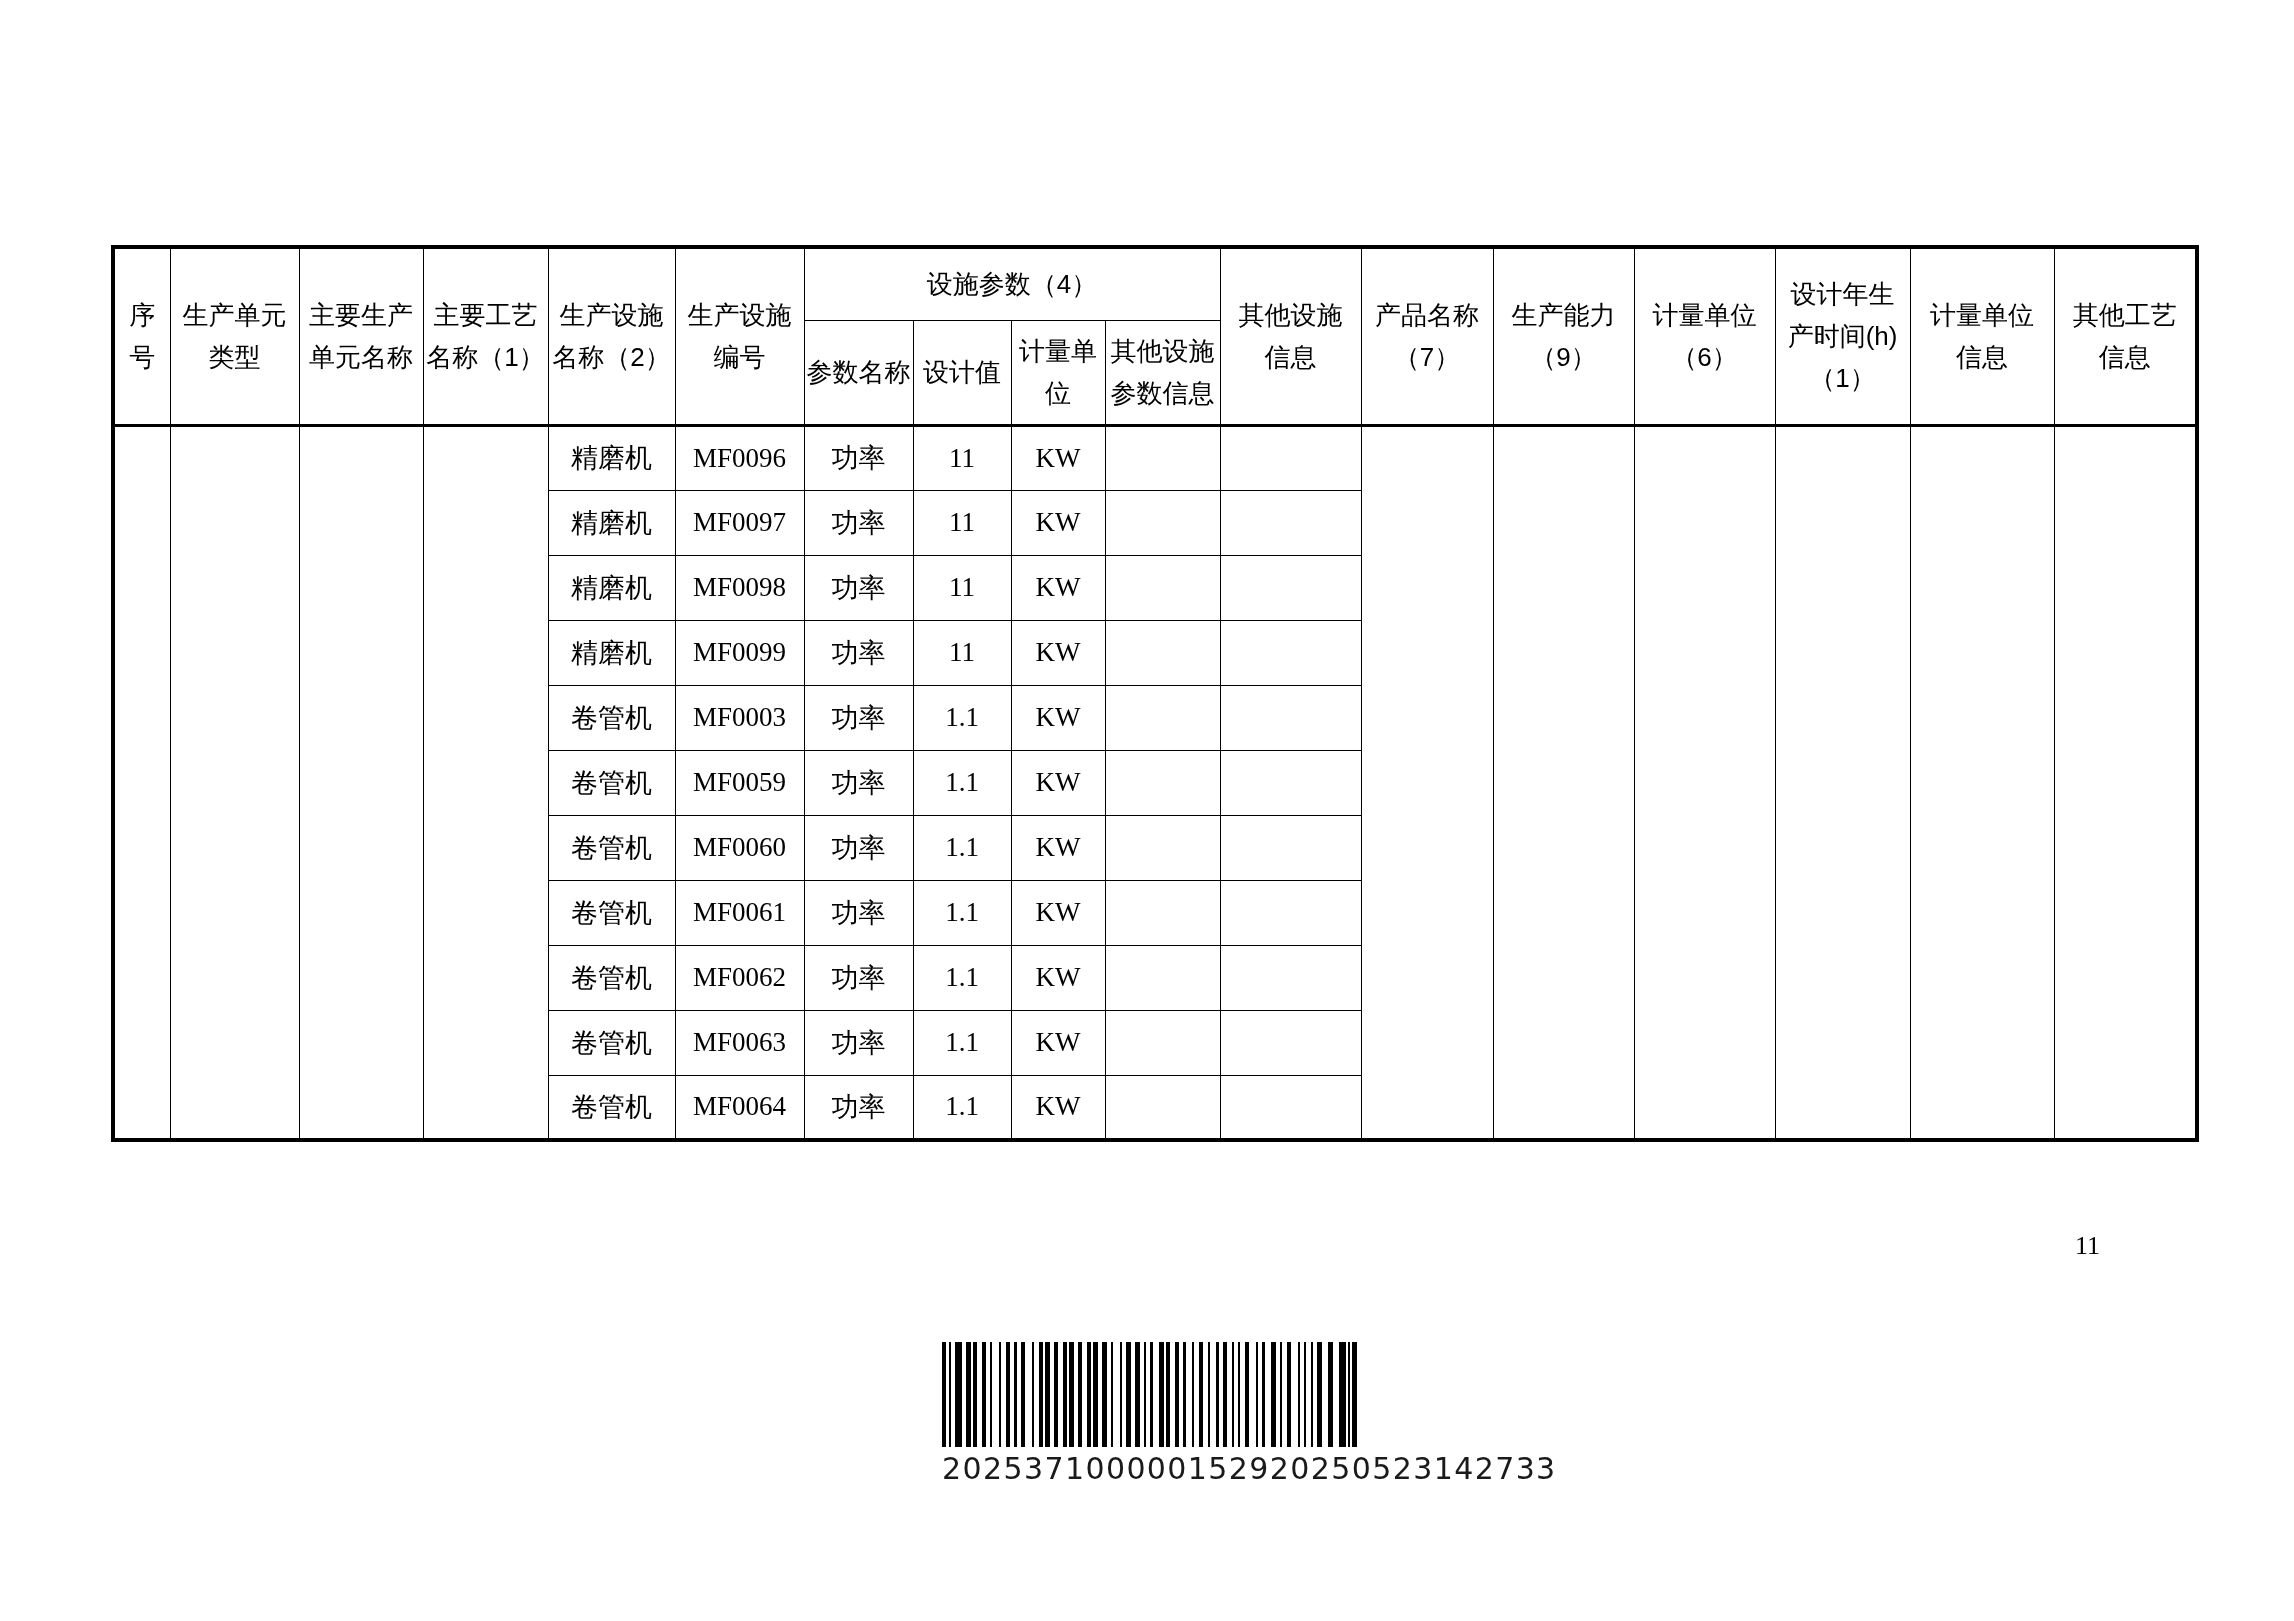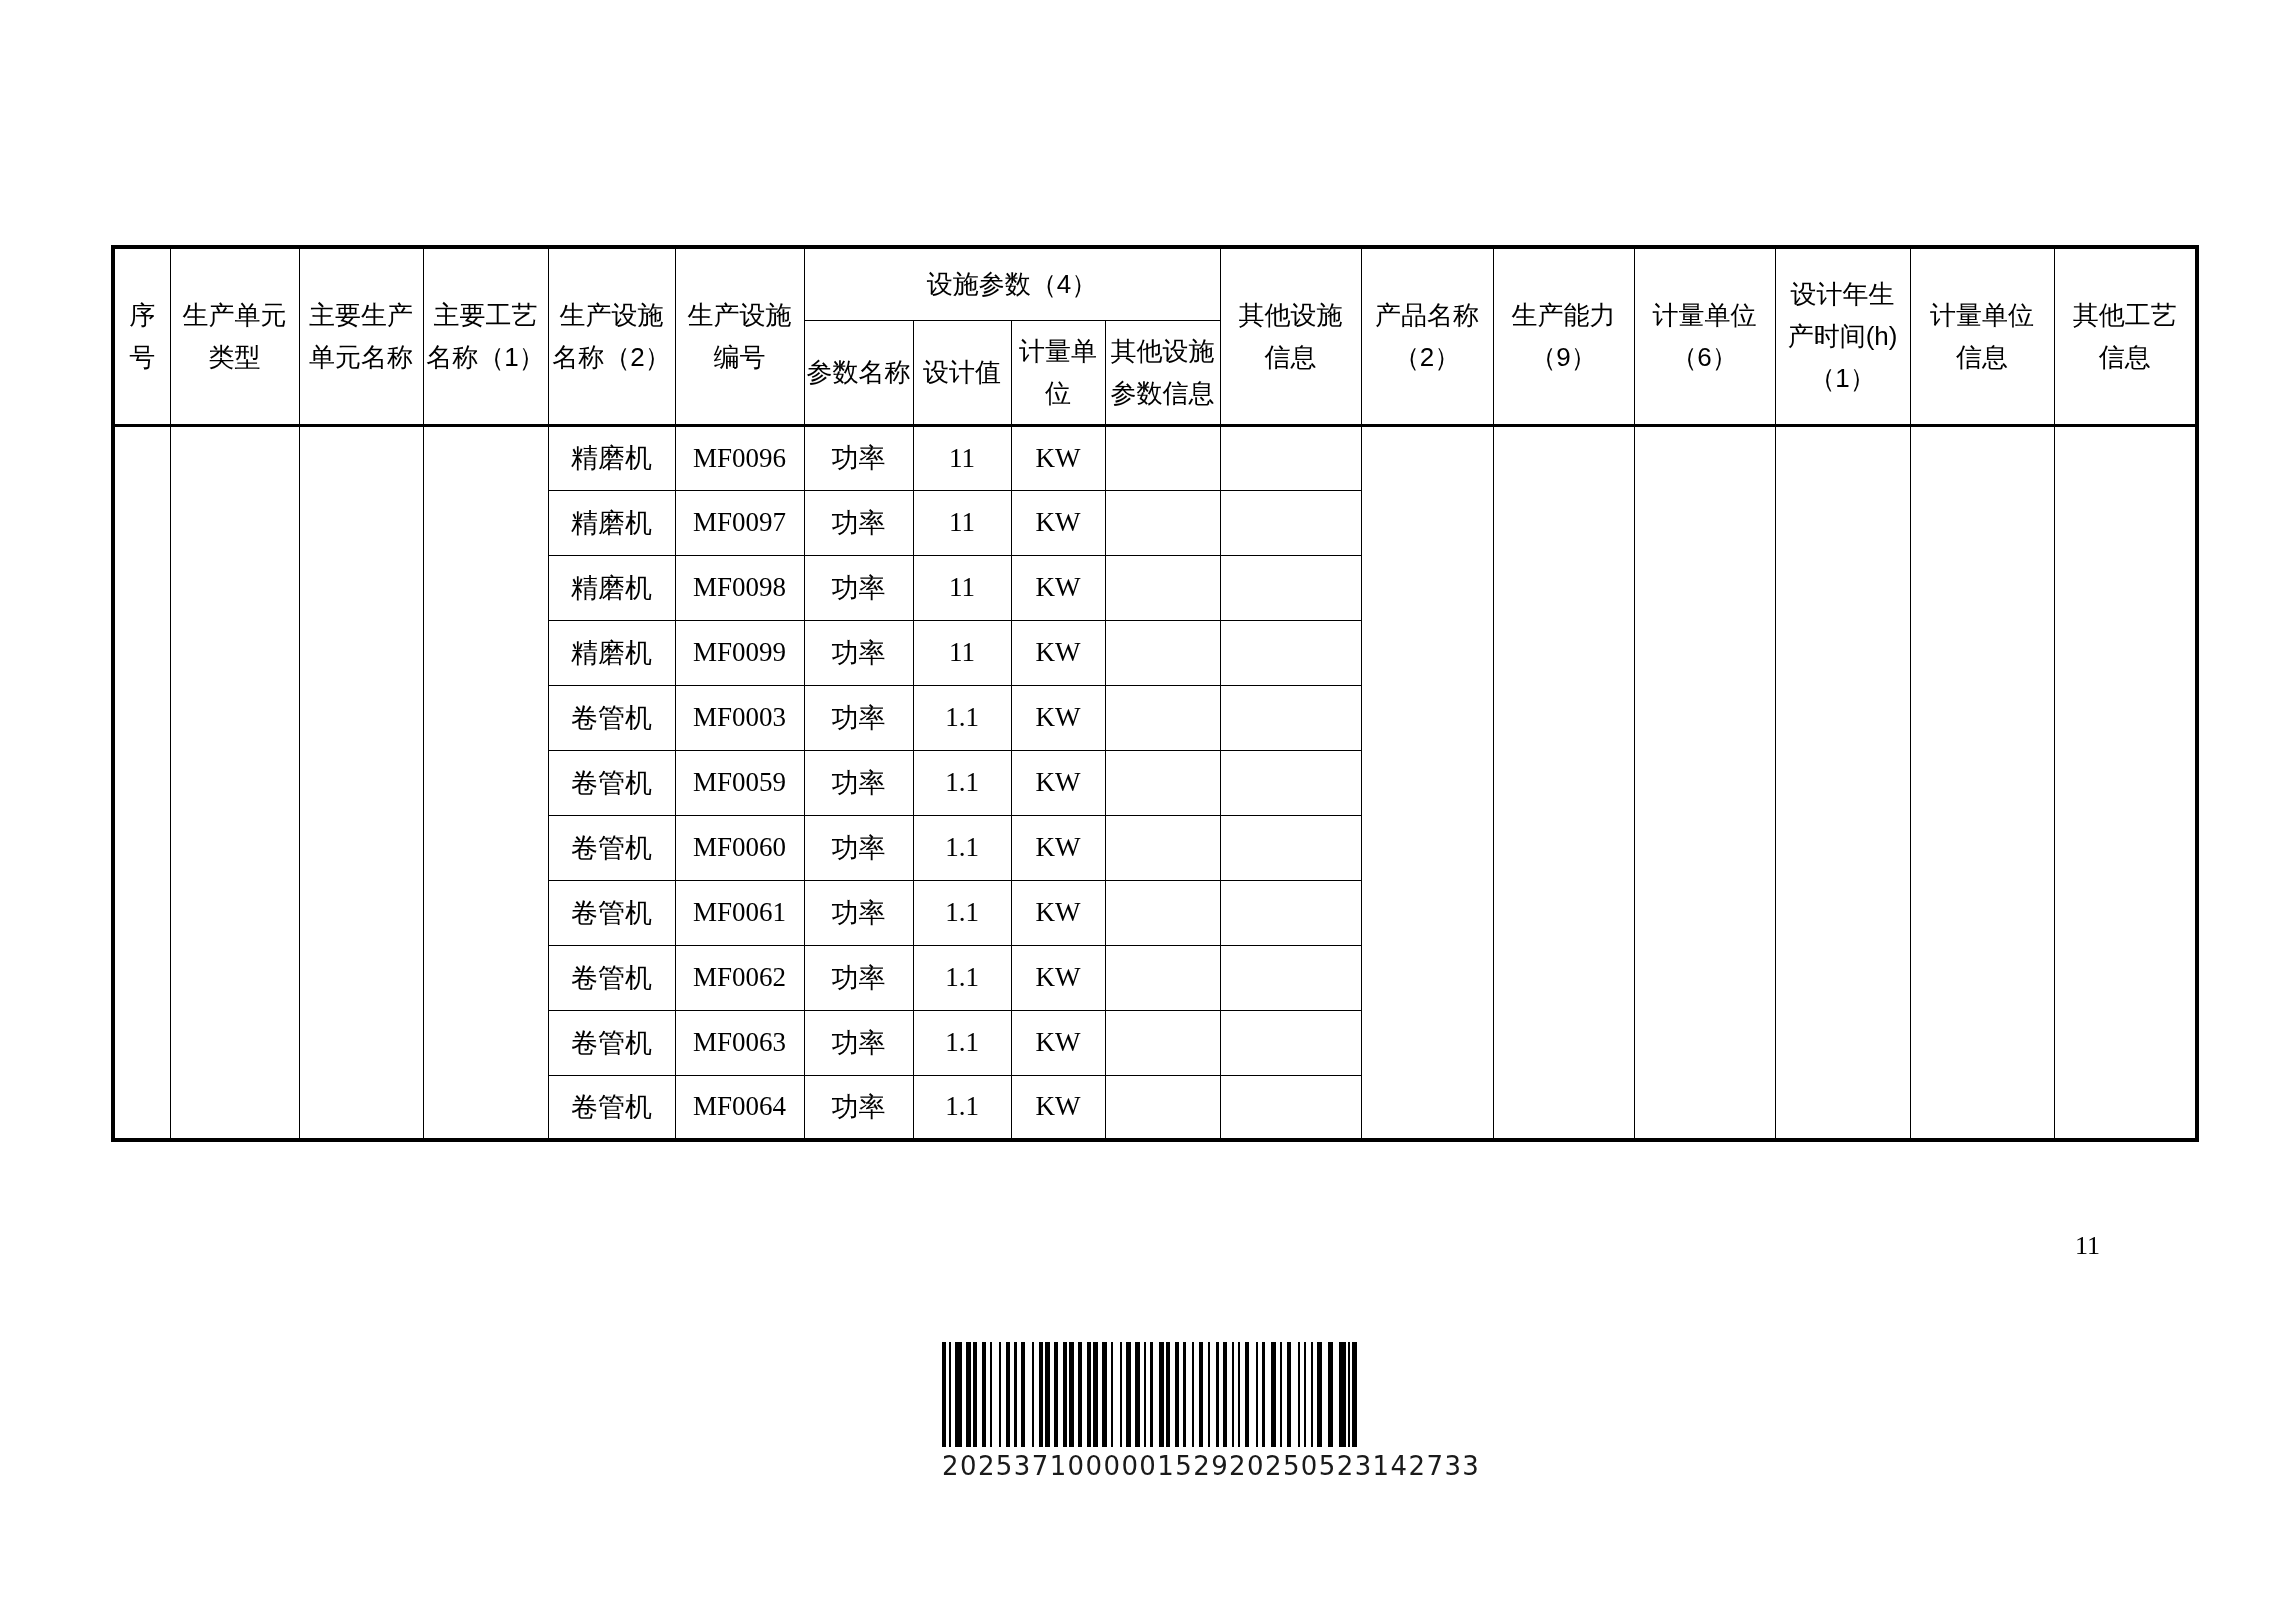--- a/index.html
+++ b/index.html
@@ -60,21 +60,21 @@
     height:105px;
     display:flex;
     align-items:stretch;
   }
   .barcode-bars div{height:100%;flex:0 0 auto;}
   .barcode-bars .bar{background:#000;}
   .barcode-bars .space{background:#fff;}
   .barcode-digits{
     margin-top:3.6px;
     font-family:"DejaVu Sans", sans-serif;
-    font-size:26px;
+    font-size:30px;
     letter-spacing:1.4px;
     color:#1a1a1a;
     white-space:nowrap;
   }
 </style>
 </head>
 <body>
 
 <div class="page">
 
@@ -109,21 +109,21 @@
         <th class="deep" rowspan="2">主要工艺
 名称（1）</th>
         <th class="deep" rowspan="2">生产设施
 名称（2）</th>
         <th class="deep" rowspan="2">生产设施
 编号</th>
         <th class="group" colspan="4">设施参数（4）</th>
         <th class="deep" rowspan="2">其他设施
 信息</th>
         <th class="deep" rowspan="2">产品名称
-（2）</th>
+（7）</th>
         <th class="deep" rowspan="2">生产能力
 （9）</th>
         <th class="deep" rowspan="2">计量单位
 （6）</th>
         <th class="deep" rowspan="2">设计年生
 产时间(h)
 （1）</th>
         <th class="deep" rowspan="2">计量单位
 信息</th>
         <th class="deep" rowspan="2">其他工艺

